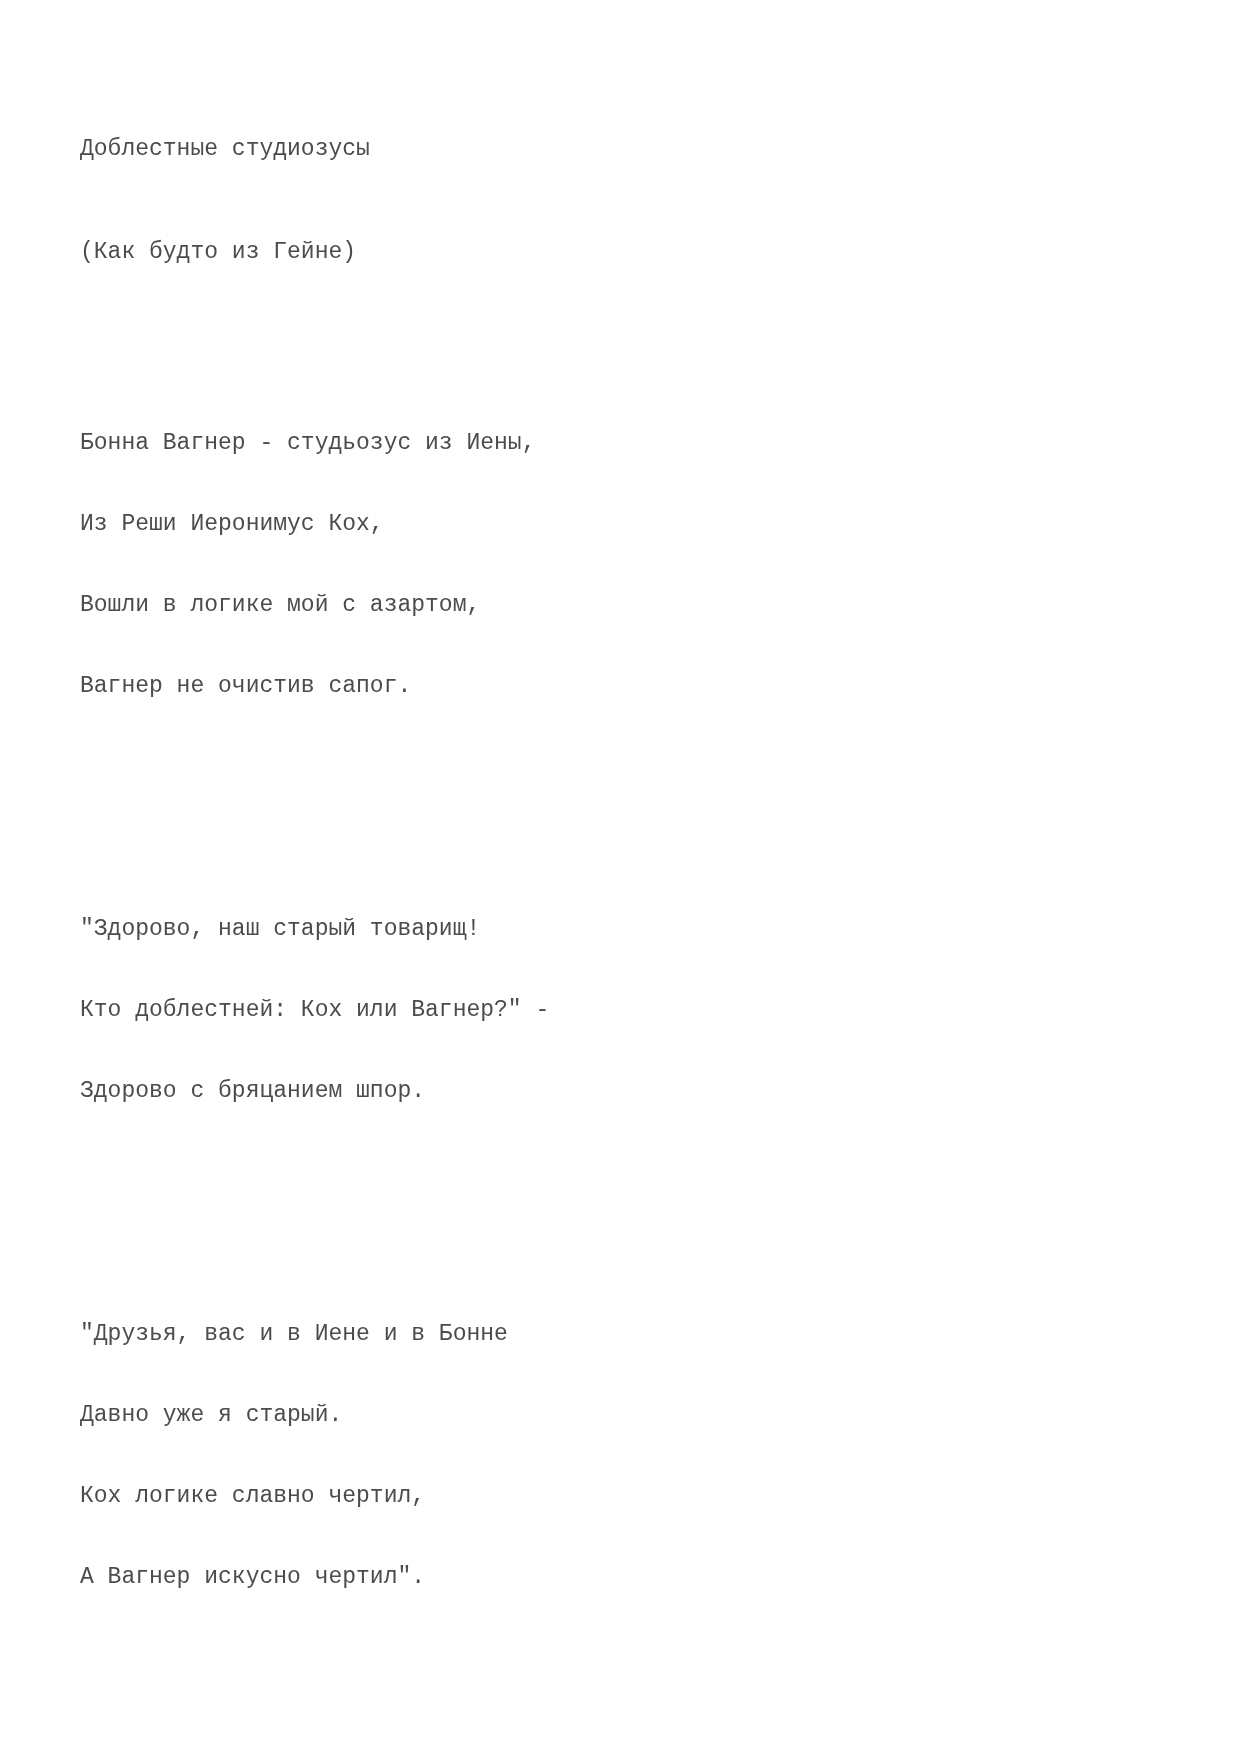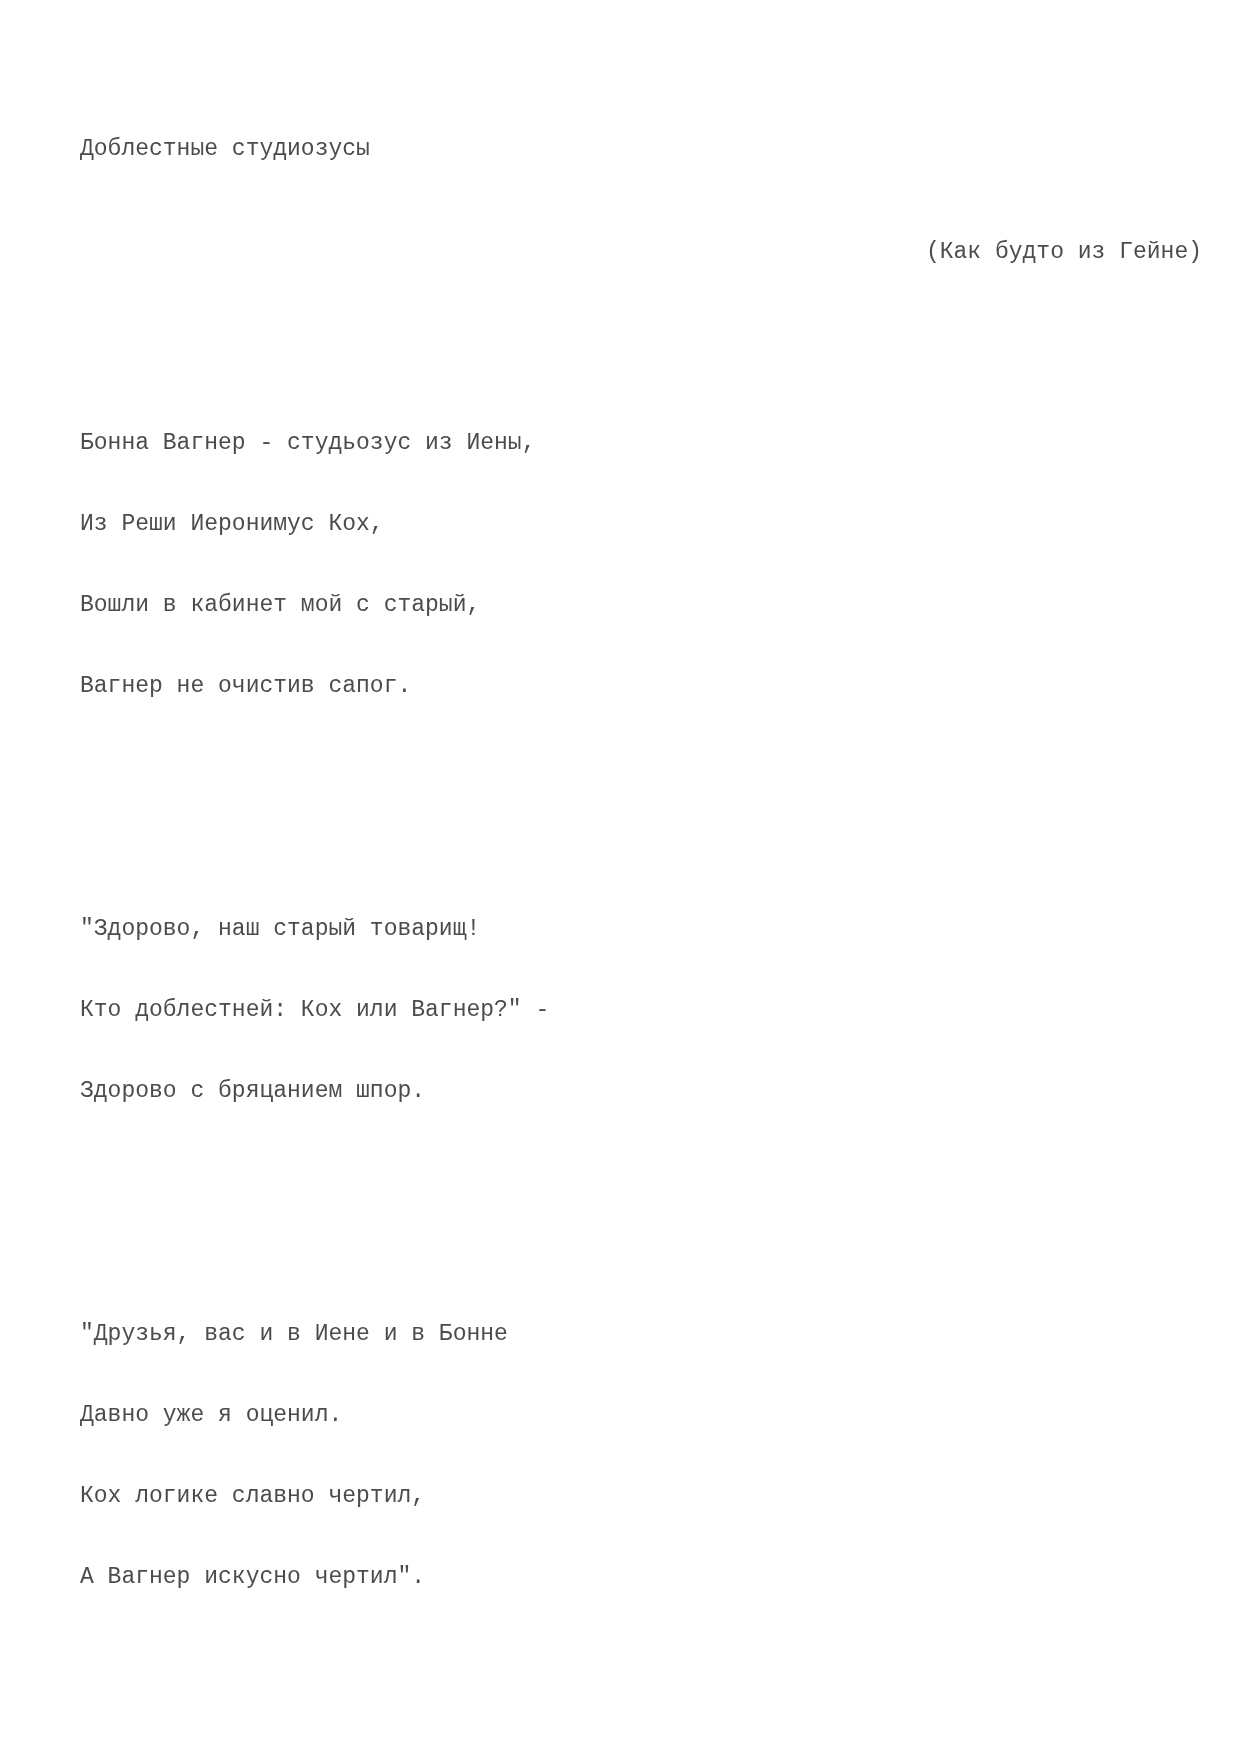--- a/index.html
+++ b/index.html
@@ -18,47 +18,47 @@
     height: 1755px;
     padding: 82px 40px 0 80px;
     background: #ffffff;
     font-family: "Liberation Mono", "DejaVu Sans Mono", monospace;
     font-size: 23px;
     line-height: 27px;
     color: #4c4c4c;
     white-space: pre;
   }
   .title    { margin: 0 0 22px 0; }
-  .subtitle { margin: 0 0 29px 0; text-align: right; }
+  .subtitle { margin: 0 0 29px 0; }
   .stanza   { margin: 0 0 27px 0; }
   .line     { margin: 0; min-height: 27px; }
 </style>
 </head>
 <body>
 
 <div class="page">
   <div class="title">Доблестные студиозусы</div>
   <div class="subtitle">(Как будто из Гейне)</div>
 
   <div class="stanza">
     <div class="line">Бонна Вагнер - студьозус из Иены,</div>
     <div class="line">Из Реши Иеронимус Кох,</div>
-    <div class="line">Вошли в кабинет мой с старый,</div>
+    <div class="line">Вошли в логике мой с азартом,</div>
     <div class="line">Вагнер не очистив сапог.</div>
   </div>
 
   <div class="stanza">
     <div class="line">"Здорово, наш старый товарищ!</div>
     <div class="line">Кто доблестней: Кох или Вагнер?" -</div>
     <div class="line">Здорово с бряцанием шпор.</div>
   </div>
 
   <div class="stanza">
     <div class="line">"Друзья, вас и в Иене и в Бонне</div>
-    <div class="line">Давно уже я оценил.</div>
+    <div class="line">Давно уже я старый.</div>
     <div class="line">Кох логике славно чертил,</div>
     <div class="line">А Вагнер искусно чертил".</div>
   </div>
 
   
 
   
 
   
 </div>

